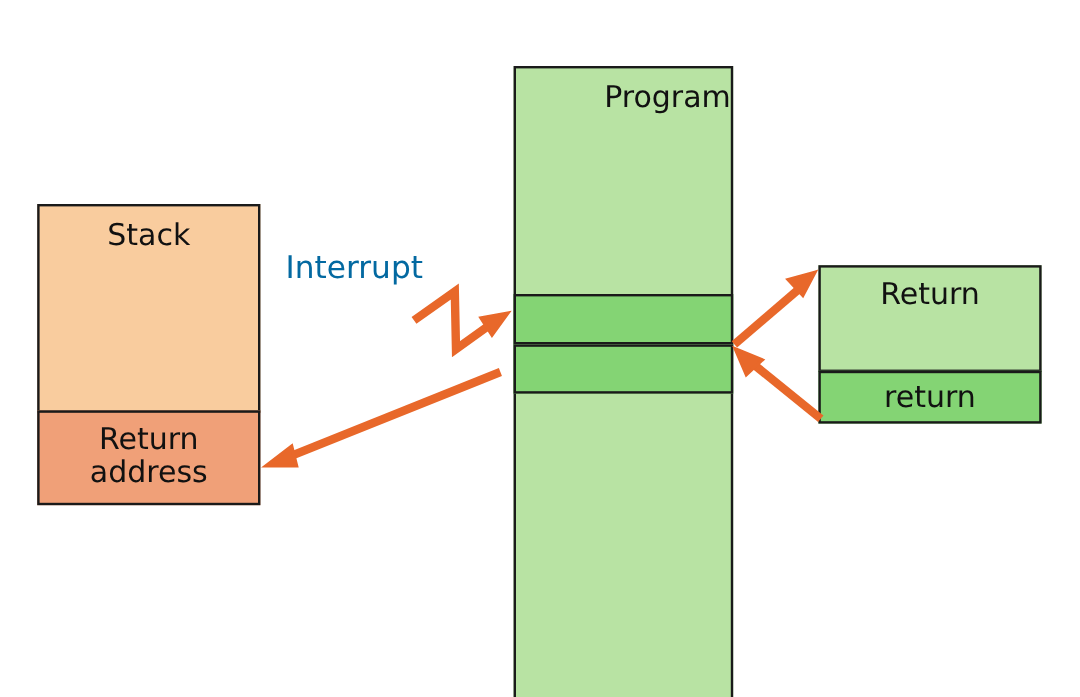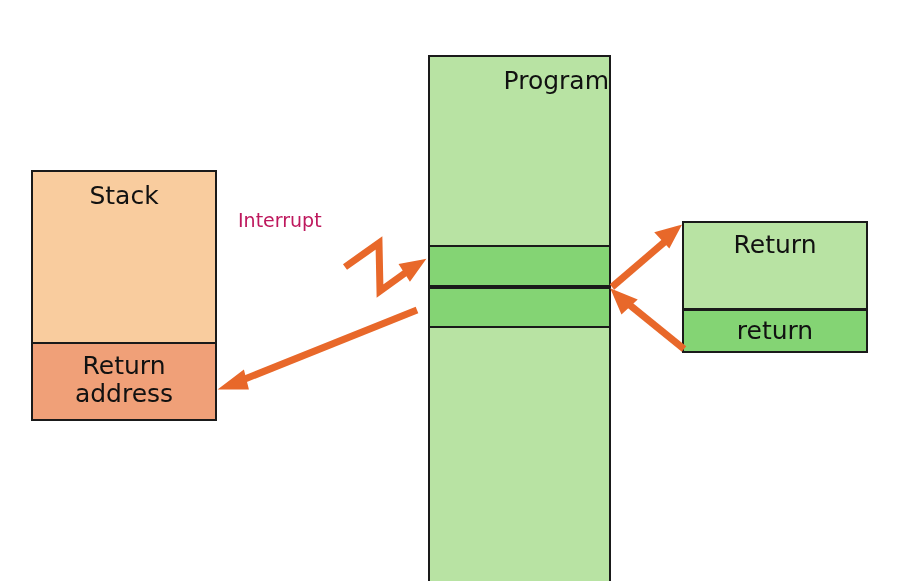--- a/index.html
+++ b/index.html
@@ -93,22 +93,22 @@
     width: 186px;
     height: 44px;
     border: 2px solid #1a1a1a;
     align-items: center;
   }
   
   #interrupt-label {
     position: absolute;
     left: 238px;
     top: 209px;
-    font-size: 19px;
-    color: #be185d;
+    font-size: 26px;
+    color: #0369a1;
     white-space: nowrap;
     user-select: none;
   }
   
   #arrows {
     position: absolute;
     left: 0;
     top: 0;
     width: 900px;
     height: 581px;

